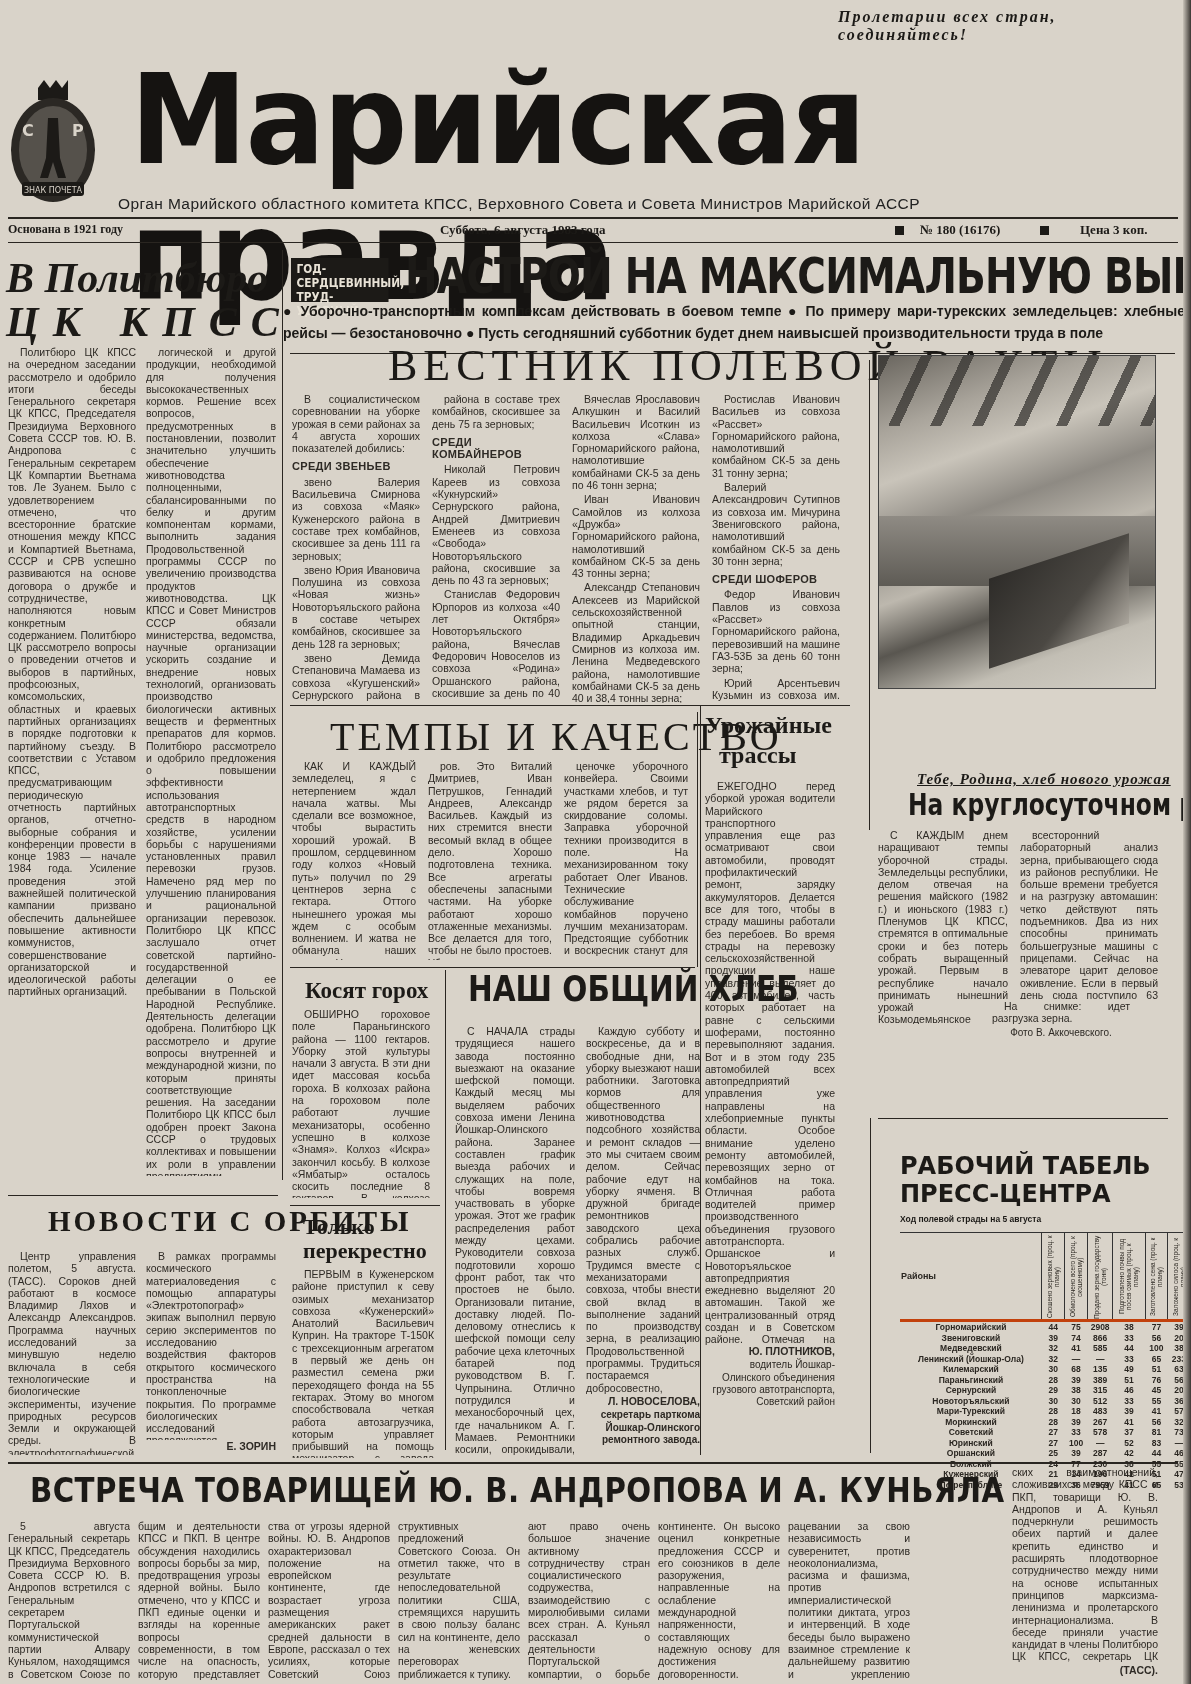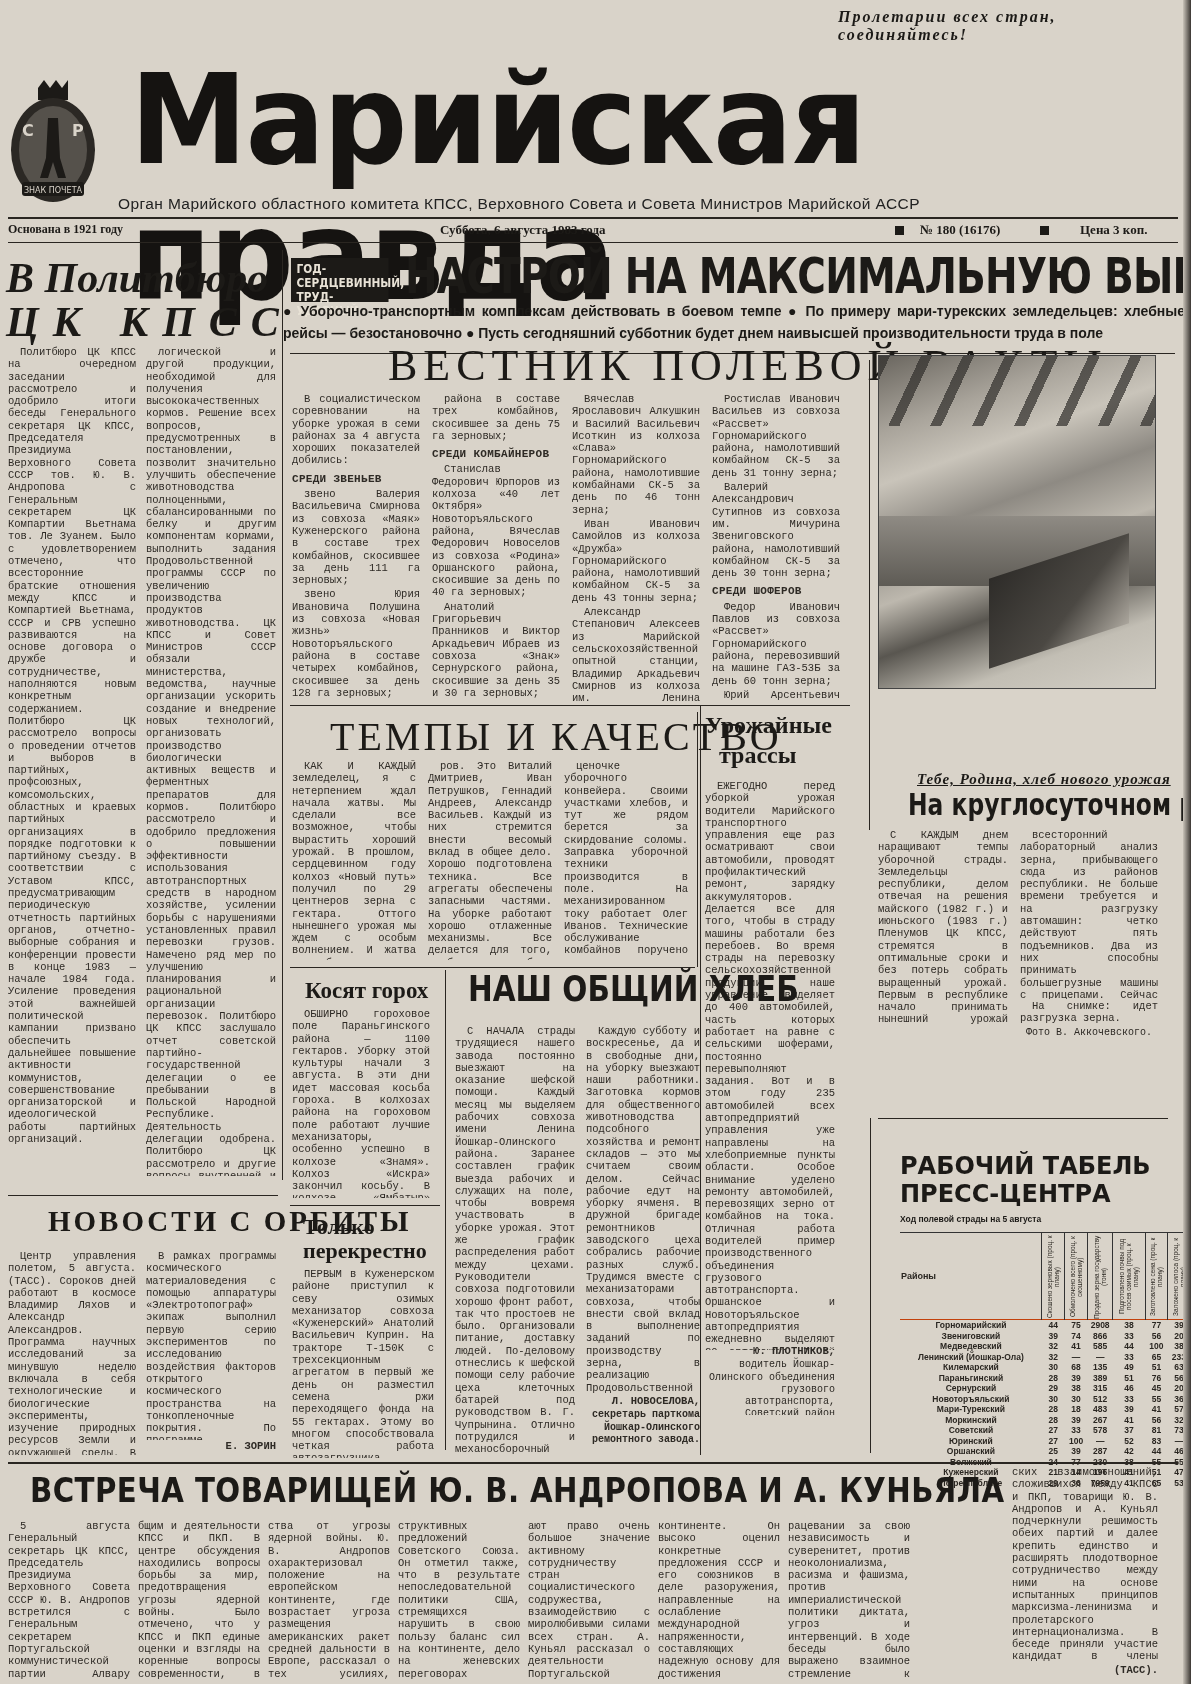--- a/index.html
+++ b/index.html
@@ -1,20 +1,20 @@
 <!DOCTYPE html>
 <html><head>
 <meta charset="utf-8">
 <style>
   html,body{margin:0;padding:0;}
   body{width:1191px;height:1684px;background:#d9d3c9;color:#1c1a17;font-family:"Liberation Serif",serif;position:relative;overflow:hidden;}
   .abs{position:absolute;}
   .hr{position:absolute;height:0;border-top:2px solid #2a2621;}
   .vr{position:absolute;width:0;border-left:1px solid #2a2621;}
-  .col{position:absolute;font-size:10.5px;line-height:12.3px;text-align:justify;color:#2e2a25;overflow:hidden;font-family:Liberation Mono, monospace;}
+  .col{position:absolute;font-size:10.5px;line-height:12.3px;text-align:justify;color:#2e2a25;overflow:hidden;font-family:Liberation Sans, sans-serif;}
   .col p{margin:0 0 2px 0;text-indent:12px;}
   .sub{font-weight:bold;font-size:11px;text-indent:0!important;margin:6px 0 3px 0!important;letter-spacing:.3px;}
   .sign{text-align:right;font-weight:bold;text-indent:0!important;}
   .sign2{text-align:right;font-size:10px;text-indent:0!important;}
   
   .mast-title{left:130px;top:58px;font-family:"DejaVu Sans",sans-serif;font-weight:bold;font-size:118px;letter-spacing:-2px;line-height:130px;color:#151311;transform:scaleY(1.05);}
   .emblem{left:8px;top:78px;width:90px;height:130px;}
   .motto{left:838px;top:8px;font-style:italic;font-weight:bold;font-size:16px;letter-spacing:2px;}
   .organ{left:118px;top:195px;font-size:15.5px;font-family:"Liberation Sans",sans-serif;color:#222;letter-spacing:.4px;white-space:nowrap;}
   .dateline{top:222px;font-size:13px;font-weight:bold;white-space:nowrap;}
@@ -35,21 +35,21 @@
   .h-kosyat{left:305px;top:978px;font-size:23px;font-weight:bold;font-family:"Liberation Serif",serif;}
   .h-nash{left:468px;top:968px;font-family:"DejaVu Sans",sans-serif;font-weight:bold;font-size:36px;white-space:nowrap;transform:scaleX(.82);transform-origin:left;}
   .h-tolko{left:303px;top:1215px;font-size:22px;font-weight:bold;line-height:24px;}
   .h-novosti{left:48px;top:1205px;font-size:29px;font-weight:bold;letter-spacing:3px;}
   .h-tabel{left:900px;top:1152px;font-family:"DejaVu Sans",sans-serif;font-weight:bold;font-size:24px;line-height:28px;}
   .tabel-sub{left:900px;top:1214px;font-family:"Liberation Sans",sans-serif;font-weight:bold;font-size:8.5px;}
   table.tabel{position:absolute;left:900px;top:1232px;width:290px;border-collapse:collapse;font-family:"Liberation Sans",sans-serif;font-size:8.5px;font-weight:bold;color:#2a2621;}
   table.tabel th{font-weight:normal;font-size:6.5px;border-left:1px solid #333;height:86px;vertical-align:bottom;padding:0 1px;}
   table.tabel th div{writing-mode:vertical-rl;transform:rotate(180deg);margin:0 auto;max-height:84px;line-height:7px;}
   table.tabel th.first{border-left:none;text-align:left;vertical-align:middle;font-weight:bold;font-size:9px;}
-  table.tabel thead tr{border-top:1.5px solid #333;border-bottom:1px solid #c2410c;}
+  table.tabel thead tr{border-top:1.5px solid #333;border-bottom:3px solid #c2410c;}
   table.tabel td{text-align:center;padding:0;line-height:10.5px;}
   table.tabel td.r{text-align:center;white-space:nowrap;}
   .h-vstrecha{left:30px;top:1470px;font-family:"DejaVu Sans",sans-serif;font-weight:bold;font-size:34px;white-space:nowrap;letter-spacing:.5px;transform:scaleX(.86);transform-origin:left;}
   .rightedge{position:absolute;right:0;top:0;width:8px;height:1684px;background:linear-gradient(90deg,#c9c3b9,#3a3632);}
 </style>
 </head>
 <body>
 
 <div class="abs motto">Пролетарии всех стран, соединяйтесь!</div>
 <div class="abs emblem">
@@ -99,20 +99,21 @@
 <div class="col" id="v1" style="left:292px;top:393px;width:128px;height:310px;">
     <p>В социалистическом соревновании на уборке урожая в семи районах за 4 августа хороших показателей добились:</p>
     <p class="sub">СРЕДИ ЗВЕНЬЕВ</p>
     <p>звено Валерия Васильевича Смирнова из совхоза «Маяк» Куженерского района в составе трех комбайнов, скосившее за день 111 га зерновых;</p>
     <p>звено Юрия Ивановича Полушина из совхоза «Новая жизнь» Новоторъяльского района в составе четырех комбайнов, скосившее за день 128 га зерновых;</p>
     <p>звено Демида Степановича Мамаева из совхоза «Кугушенский» Сернурского района в составе восьми комбайнов, скосившее за день 221 га зерновых;</p>
   </div>
 <div class="col" id="v2" style="left:432px;top:393px;width:128px;height:310px;">
     <p>района в составе трех комбайнов, скосившее за день 75 га зерновых;</p>
     <p class="sub">СРЕДИ КОМБАЙНЕРОВ</p>
+    <p>Николай Петрович Кареев из совхоза «Кукнурский» Сернурского района, Андрей Дмитриевич Еменеев из совхоза «Свобода» Новоторъяльского района, скосившие за день по 43 га зерновых;</p>
     <p>Станислав Федорович Юрпоров из колхоза «40 лет Октября» Новоторъяльского района, Вячеслав Федорович Новоселов из совхоза «Родина» Оршанского района, скосившие за день по 40 га зерновых;</p>
     <p>Анатолий Григорьевич Пранников и Виктор Аркадьевич Ибраев из совхоза «Знак» Сернурского района, скосившие за день 35 и 30 га зерновых;</p>
   </div>
 <div class="col" id="v3" style="left:572px;top:393px;width:128px;height:310px;">
     <p>Вячеслав Ярославович Алкушкин и Василий Васильевич Исоткин из колхоза «Слава» Горномарийского района, намолотившие комбайнами СК-5 за день по 46 тонн зерна;</p>
     <p>Иван Иванович Самойлов из колхоза «Дружба» Горномарийского района, намолотивший комбайном СК-5 за день 43 тонны зерна;</p>
     <p>Александр Степанович Алексеев из Марийской сельскохозяйственной опытной станции, Владимир Аркадьевич Смирнов из колхоза им. Ленина Медведевского района, намолотившие комбайнами СК-5 за день 40 и 38,4 тонны зерна;</p>
     <p>Григорий Иванович Петухов и Николай Ильич Ворнин из колхоза «Тенер Увиэр» Сернурского района, намолотившие комбайнами СК-5 за день 33 и 31 тонну зерна;</p>
   </div>
 <div class="col" id="v4" style="left:712px;top:393px;width:128px;height:310px;">
@@ -131,21 +132,21 @@
   <div class="truck"></div>
 </div>
 <div class="abs caption">Тебе, Родина, хлеб нового урожая</div>
 <div class="abs h-krug">На круглосуточном режиме</div>
 <div class="col" style="left:878px;top:829px;width:130px;height:195px;">
     <p>С КАЖДЫМ днем наращивают темпы уборочной страды. Земледельцы республики, делом отвечая на решения майского (1982 г.) и июньского (1983 г.) Пленумов ЦК КПСС, стремятся в оптимальные сроки и без потерь собрать выращенный урожай. Первым в республике начало принимать нынешний урожай Козьмодемьянское хлебоприемное предприятие. Сейчас здесь идет переоснащение. Работает лаборатория, поэтому удается ликвидировать простои на трассах страды. С 1 августа и на элеватор Йошкар-Олы начало поступать зерно свежего урожая. Здесь хорошо подготовились все службы для его бесперебойной приемки. Работа организована круглосуточно. Считанные минуты уходят на то, чтобы проверить и дать</p>
   </div>
 <div class="col" style="left:1020px;top:829px;width:138px;height:170px;">
     <p>всесторонний лабораторный анализ зерна, прибывающего сюда из районов республики. Не больше времени требуется и на разгрузку автомашин: четко действуют пять подъемников. Два из них способны принимать большегрузные машины с прицепами. Сейчас на элеваторе царит деловое оживление. Если в первый день сюда поступило 63 тонны зерна, то уже на следующие сутки его было принято 220 тонн. Работники элеватора сделали все, чтобы своевременно принимать хлеб нового урожая. Коллектив предприятия единодушно поддержал инициативу тружеников Мари-Турекского района, обязавшихся досрочно выполнить план продажи хлеба государству, и наметил конкретные мероприятия на сезон заготовки хлеба.</p>
   </div>
-<div class="col" style="left:1020px;top:1000px;width:138px;height:40px;">
+<div class="col" style="left:992px;top:1000px;width:138px;height:40px;">
   <p>На снимке: идет разгрузка зерна.</p>
   <p class="sign2" style="text-align:center;">Фото В. Аккочевского.</p>
 </div>
 <div class="hr" style="left:878px;top:1118px;width:290px;border-top-width:1px;"></div>
 
 <div class="abs h-tempy">ТЕМПЫ И КАЧЕСТВО</div>
 <div class="col" style="left:292px;top:760px;width:124px;height:200px;">
     <p>КАК И КАЖДЫЙ земледелец, я с нетерпением ждал начала жатвы. Мы сделали все возможное, чтобы вырастить хороший урожай. В прошлом, сердцевинном году колхоз «Новый путь» получил по 29 центнеров зерна с гектара. Оттого нынешнего урожая мы ждем с особым волнением. И жатва не обманула наших надежд. Нынче на полях колхоза уродился хороший хлеб. Наш экипаж поддерживает инициативу мари-турекских земледельцев, принявших дополнительные социалистические обязательства по продаже хлеба государству. От нас зависит очень всей уборки. В колхозе трудится немало опытных комбайнеров.</p>
   </div>
 <div class="col" style="left:428px;top:760px;width:124px;height:200px;">

